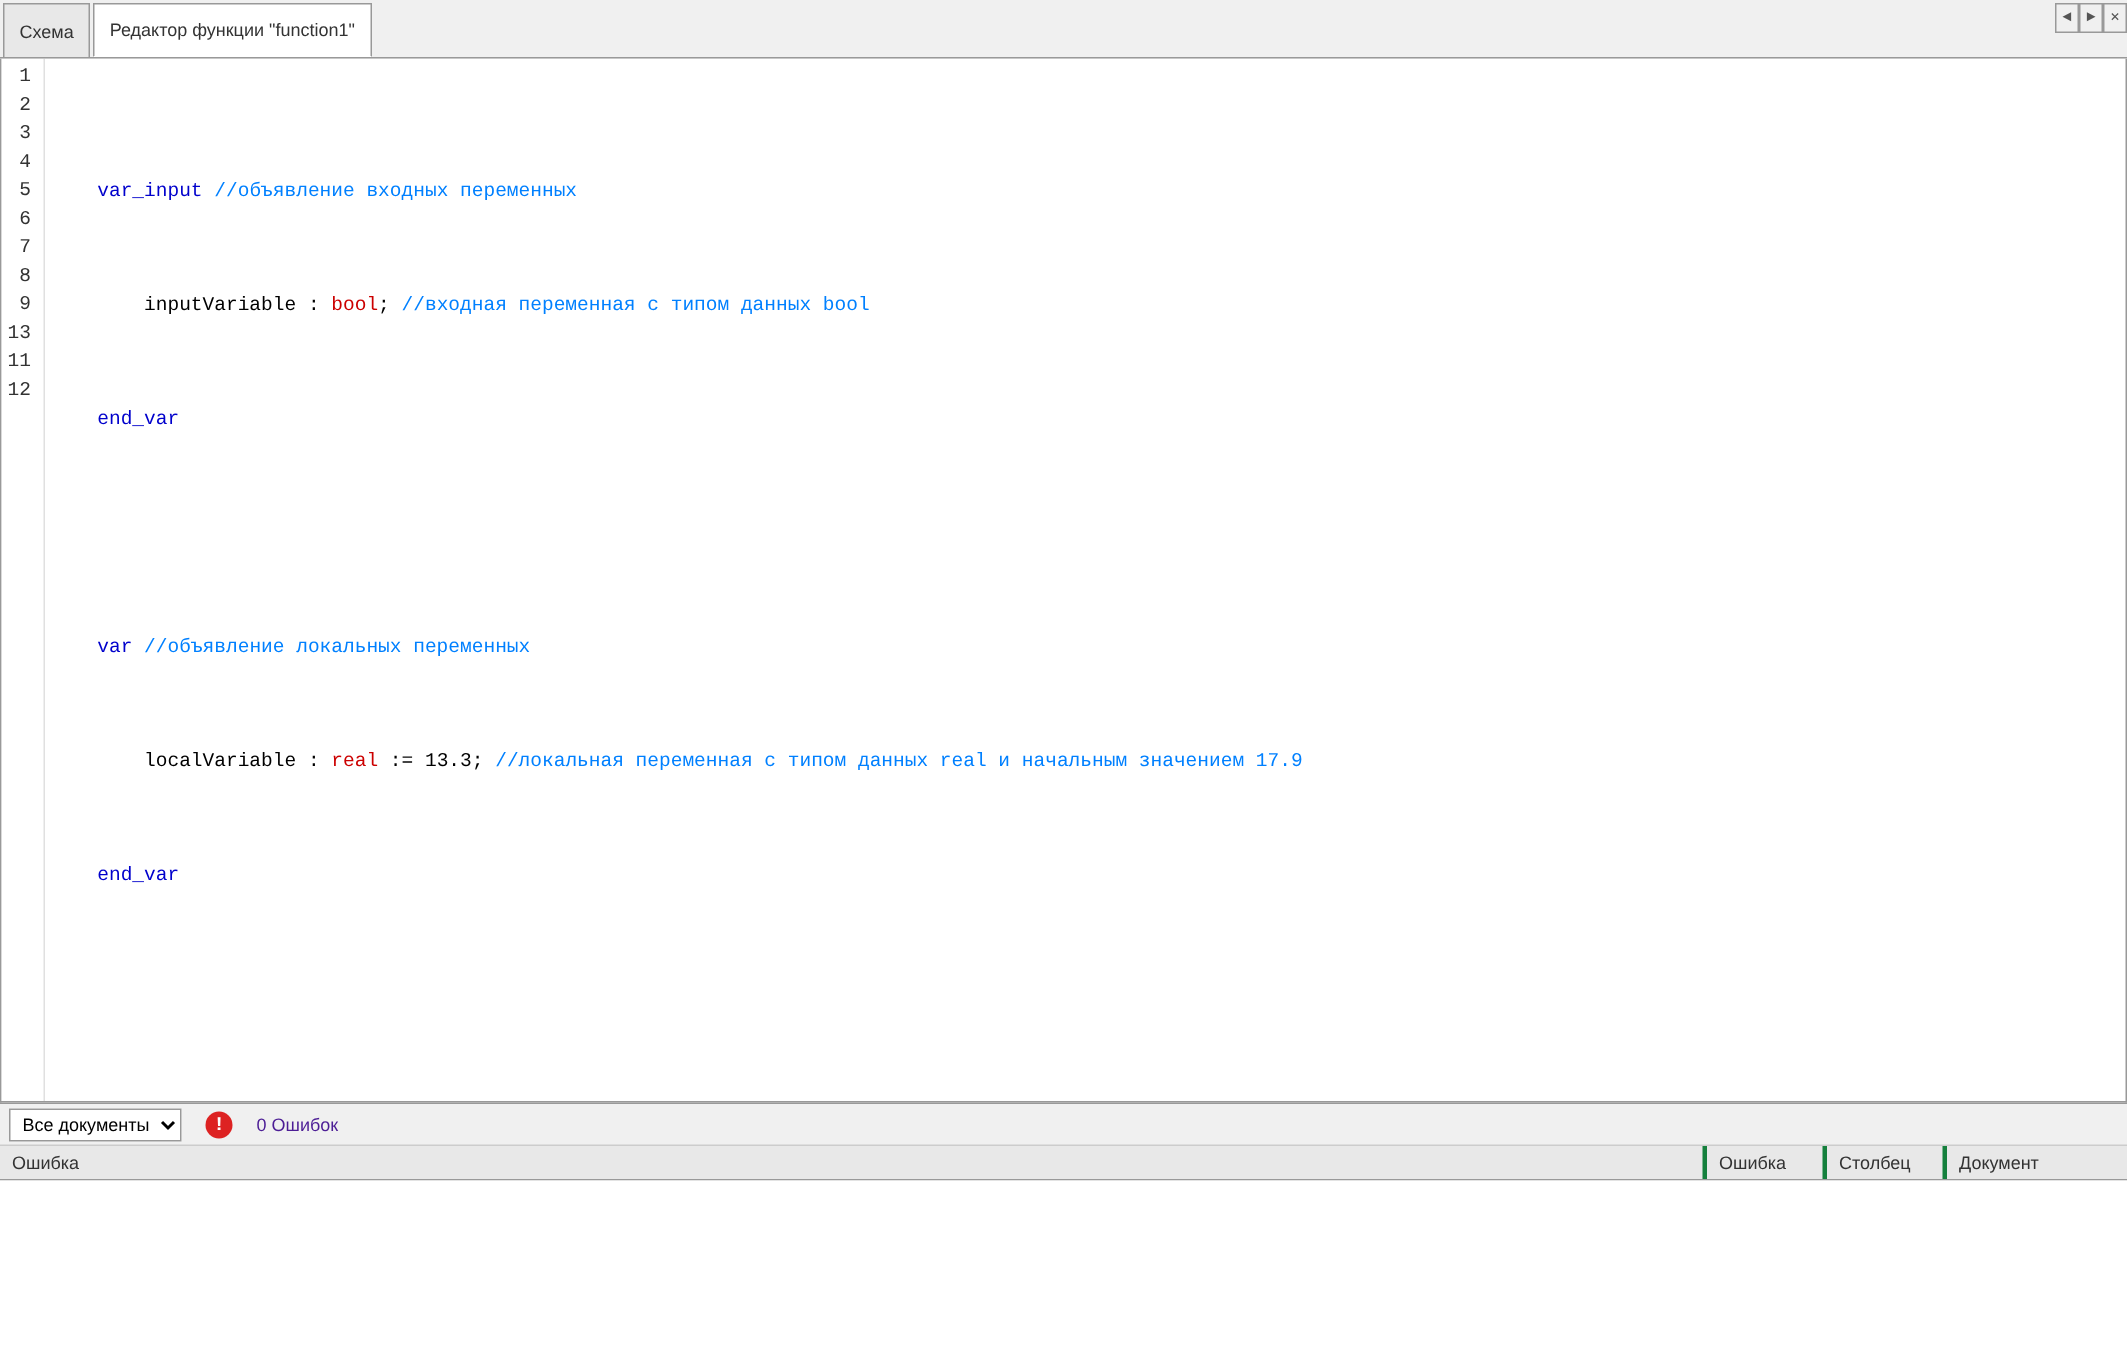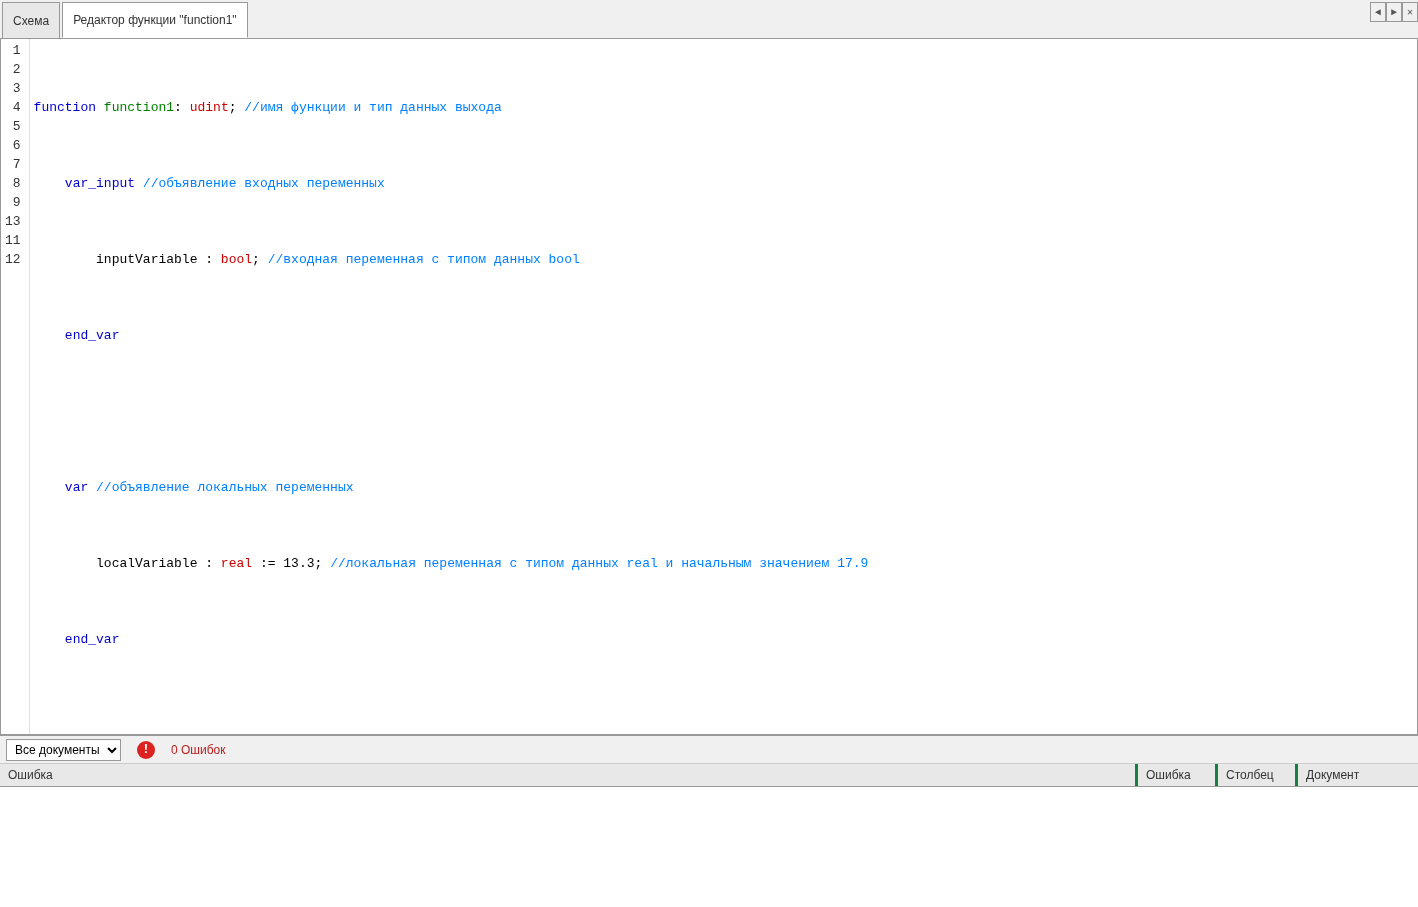--- a/index.html
+++ b/index.html
@@ -170,21 +170,21 @@
       align-items: center;
       justify-content: center;
       font-weight: bold;
       font-size: 13px;
       flex-shrink: 0;
     }
 
     .error-count-label {
       font-family: Arial, sans-serif;
       font-size: 12px;
-      color: #b91c1c;
+      color: #4c1d95;
     }
 
     .error-table {
       background: #ffffff;
       flex: 1;
     }
 
     .error-table-header {
       display: grid;
       grid-template-columns: 1fr 80px 80px 120px;
@@ -237,21 +237,20 @@
     <div class="line">6</div>
     <div class="line">7</div>
     <div class="line">8</div>
     <div class="line">9</div>
     <div class="line">13</div>
     <div class="line">11</div>
     <div class="line">12</div>
   </div>
   <div class="code-content">
     
-    <div class="line"><span class="kw">function</span> <span class="fn">function1</span>: <span class="type">udint</span>; <span class="comment">//имя функции и тип данных выхода</span></div>
     
     <div class="line">    <span class="kw">var_input</span> <span class="comment">//объявление входных переменных</span></div>
     
     <div class="line">        <span class="plain">inputVariable</span> : <span class="type">bool</span>; <span class="comment">//входная переменная с типом данных bool</span></div>
     
     <div class="line">    <span class="kw">end_var</span></div>
     
     <div class="line"> </div>
     
     <div class="line">    <span class="kw">var</span> <span class="comment">//объявление локальных переменных</span></div>

